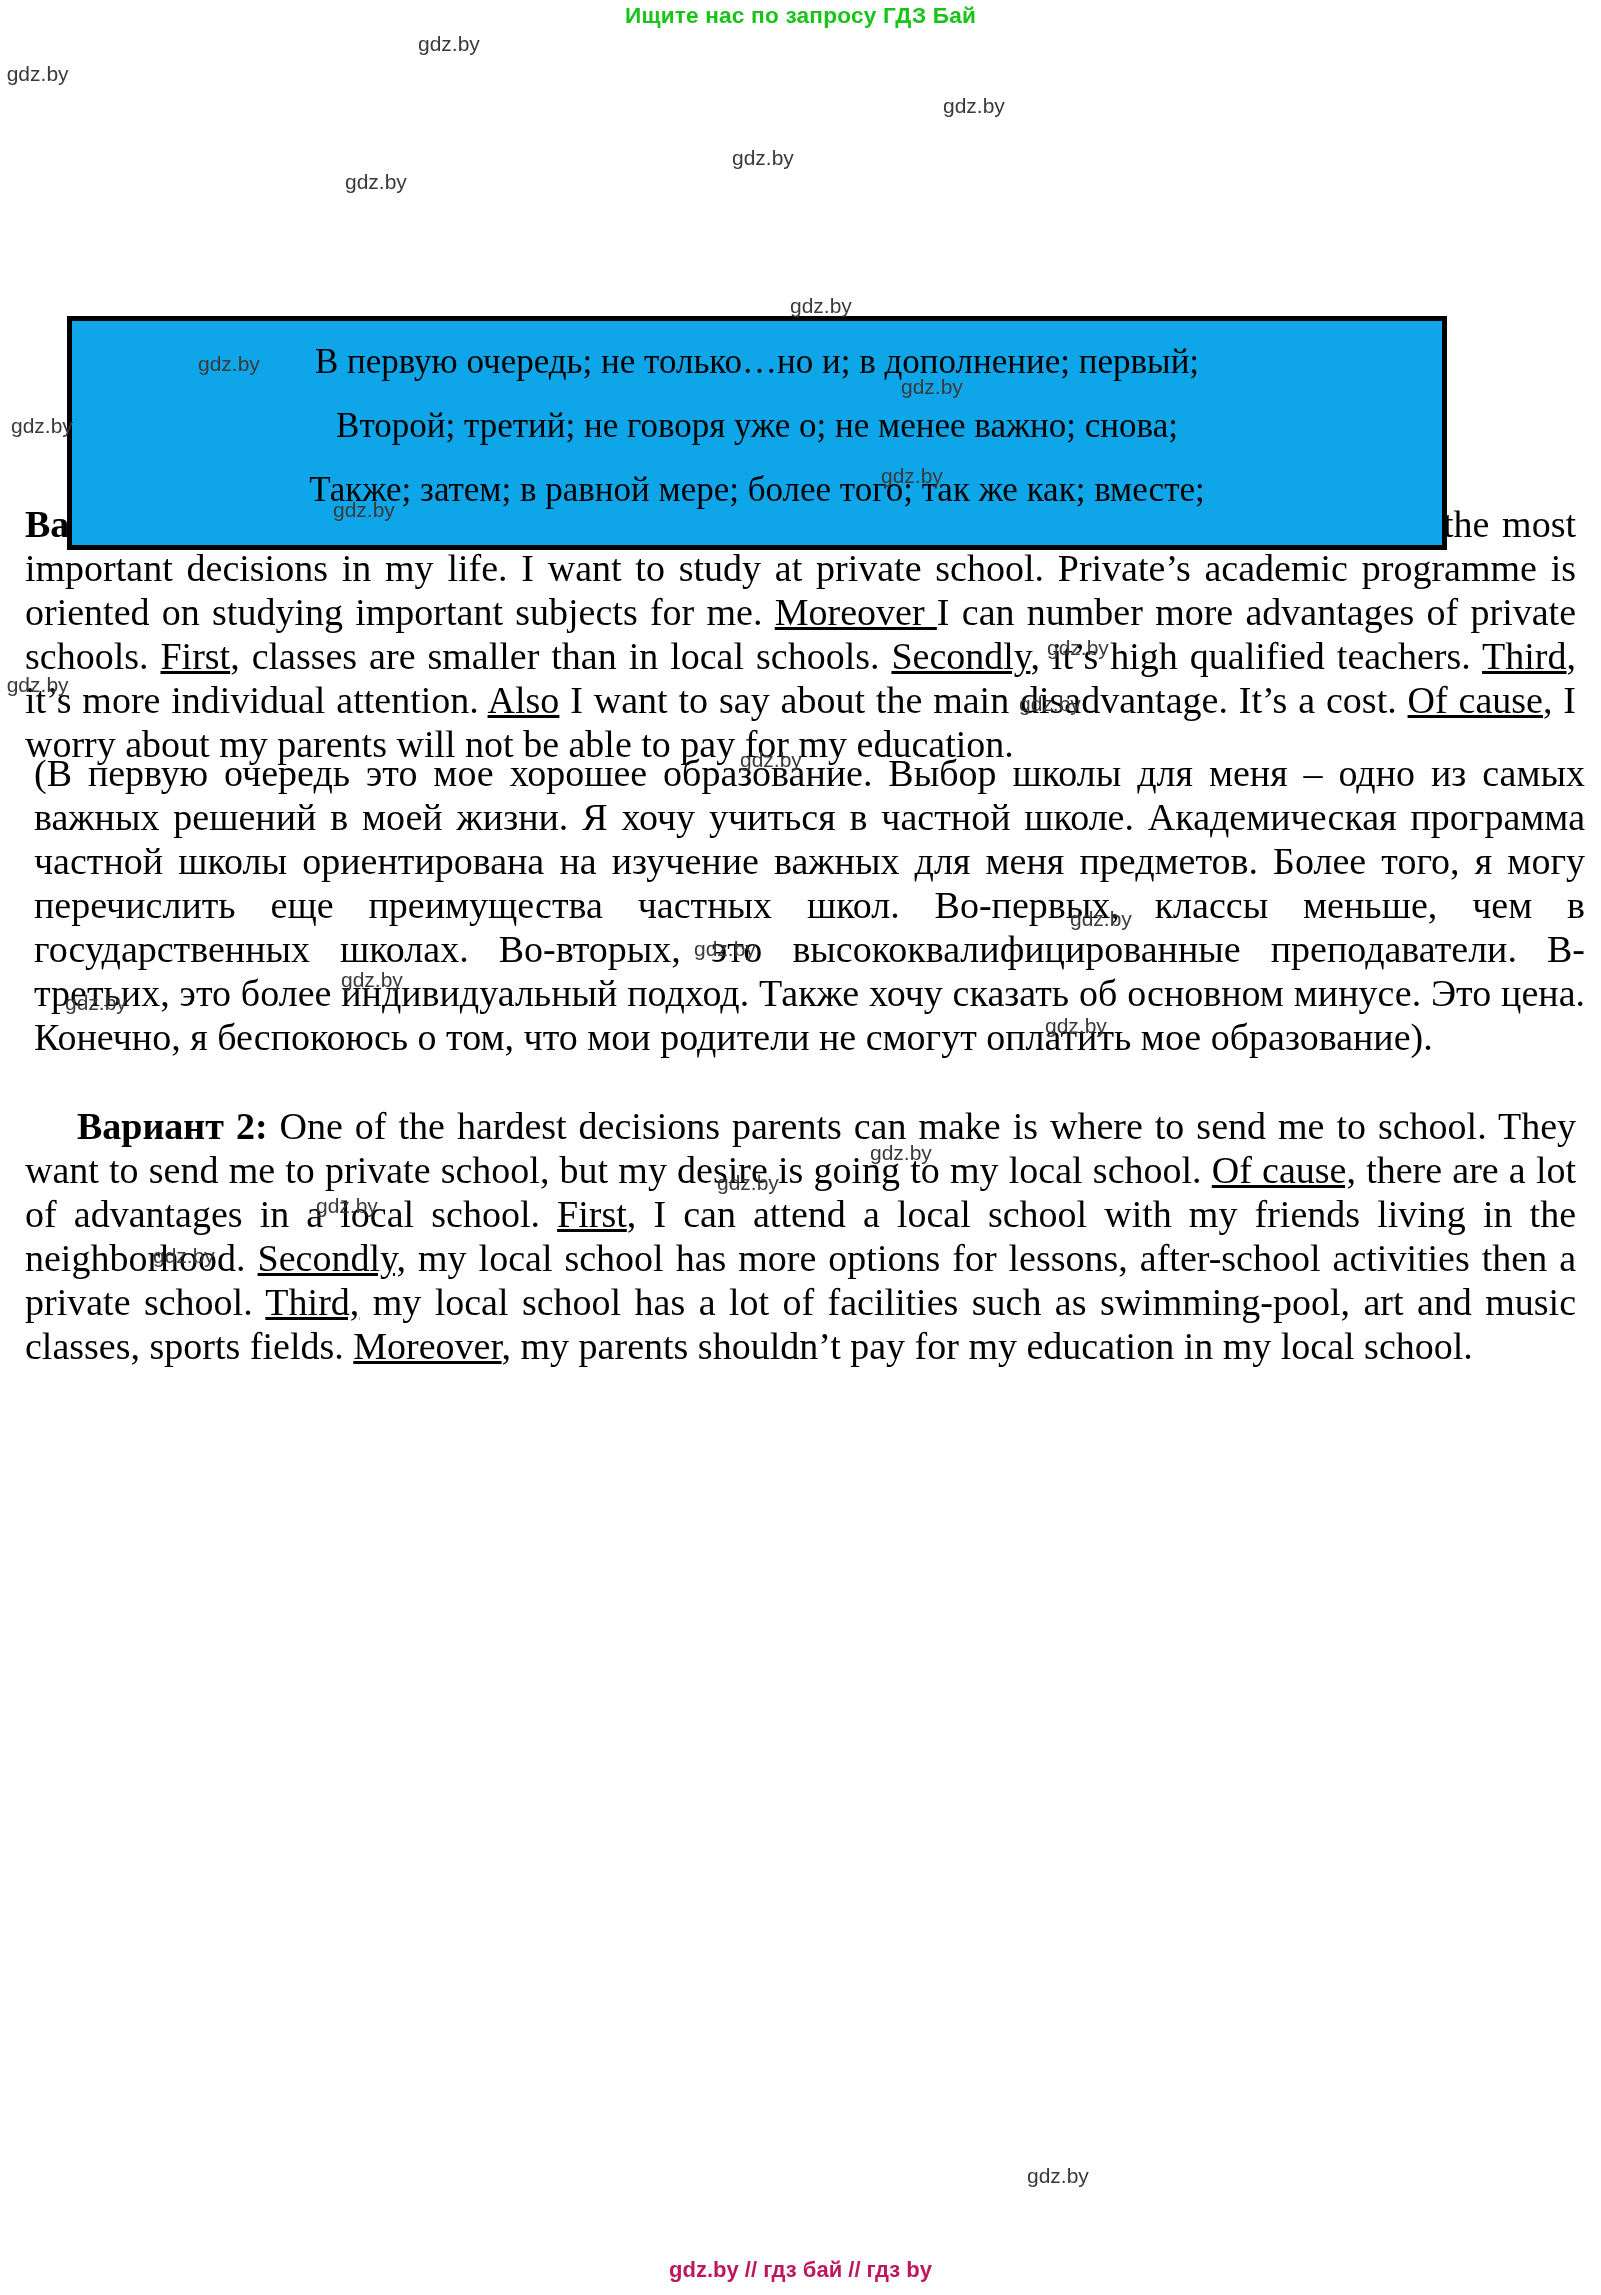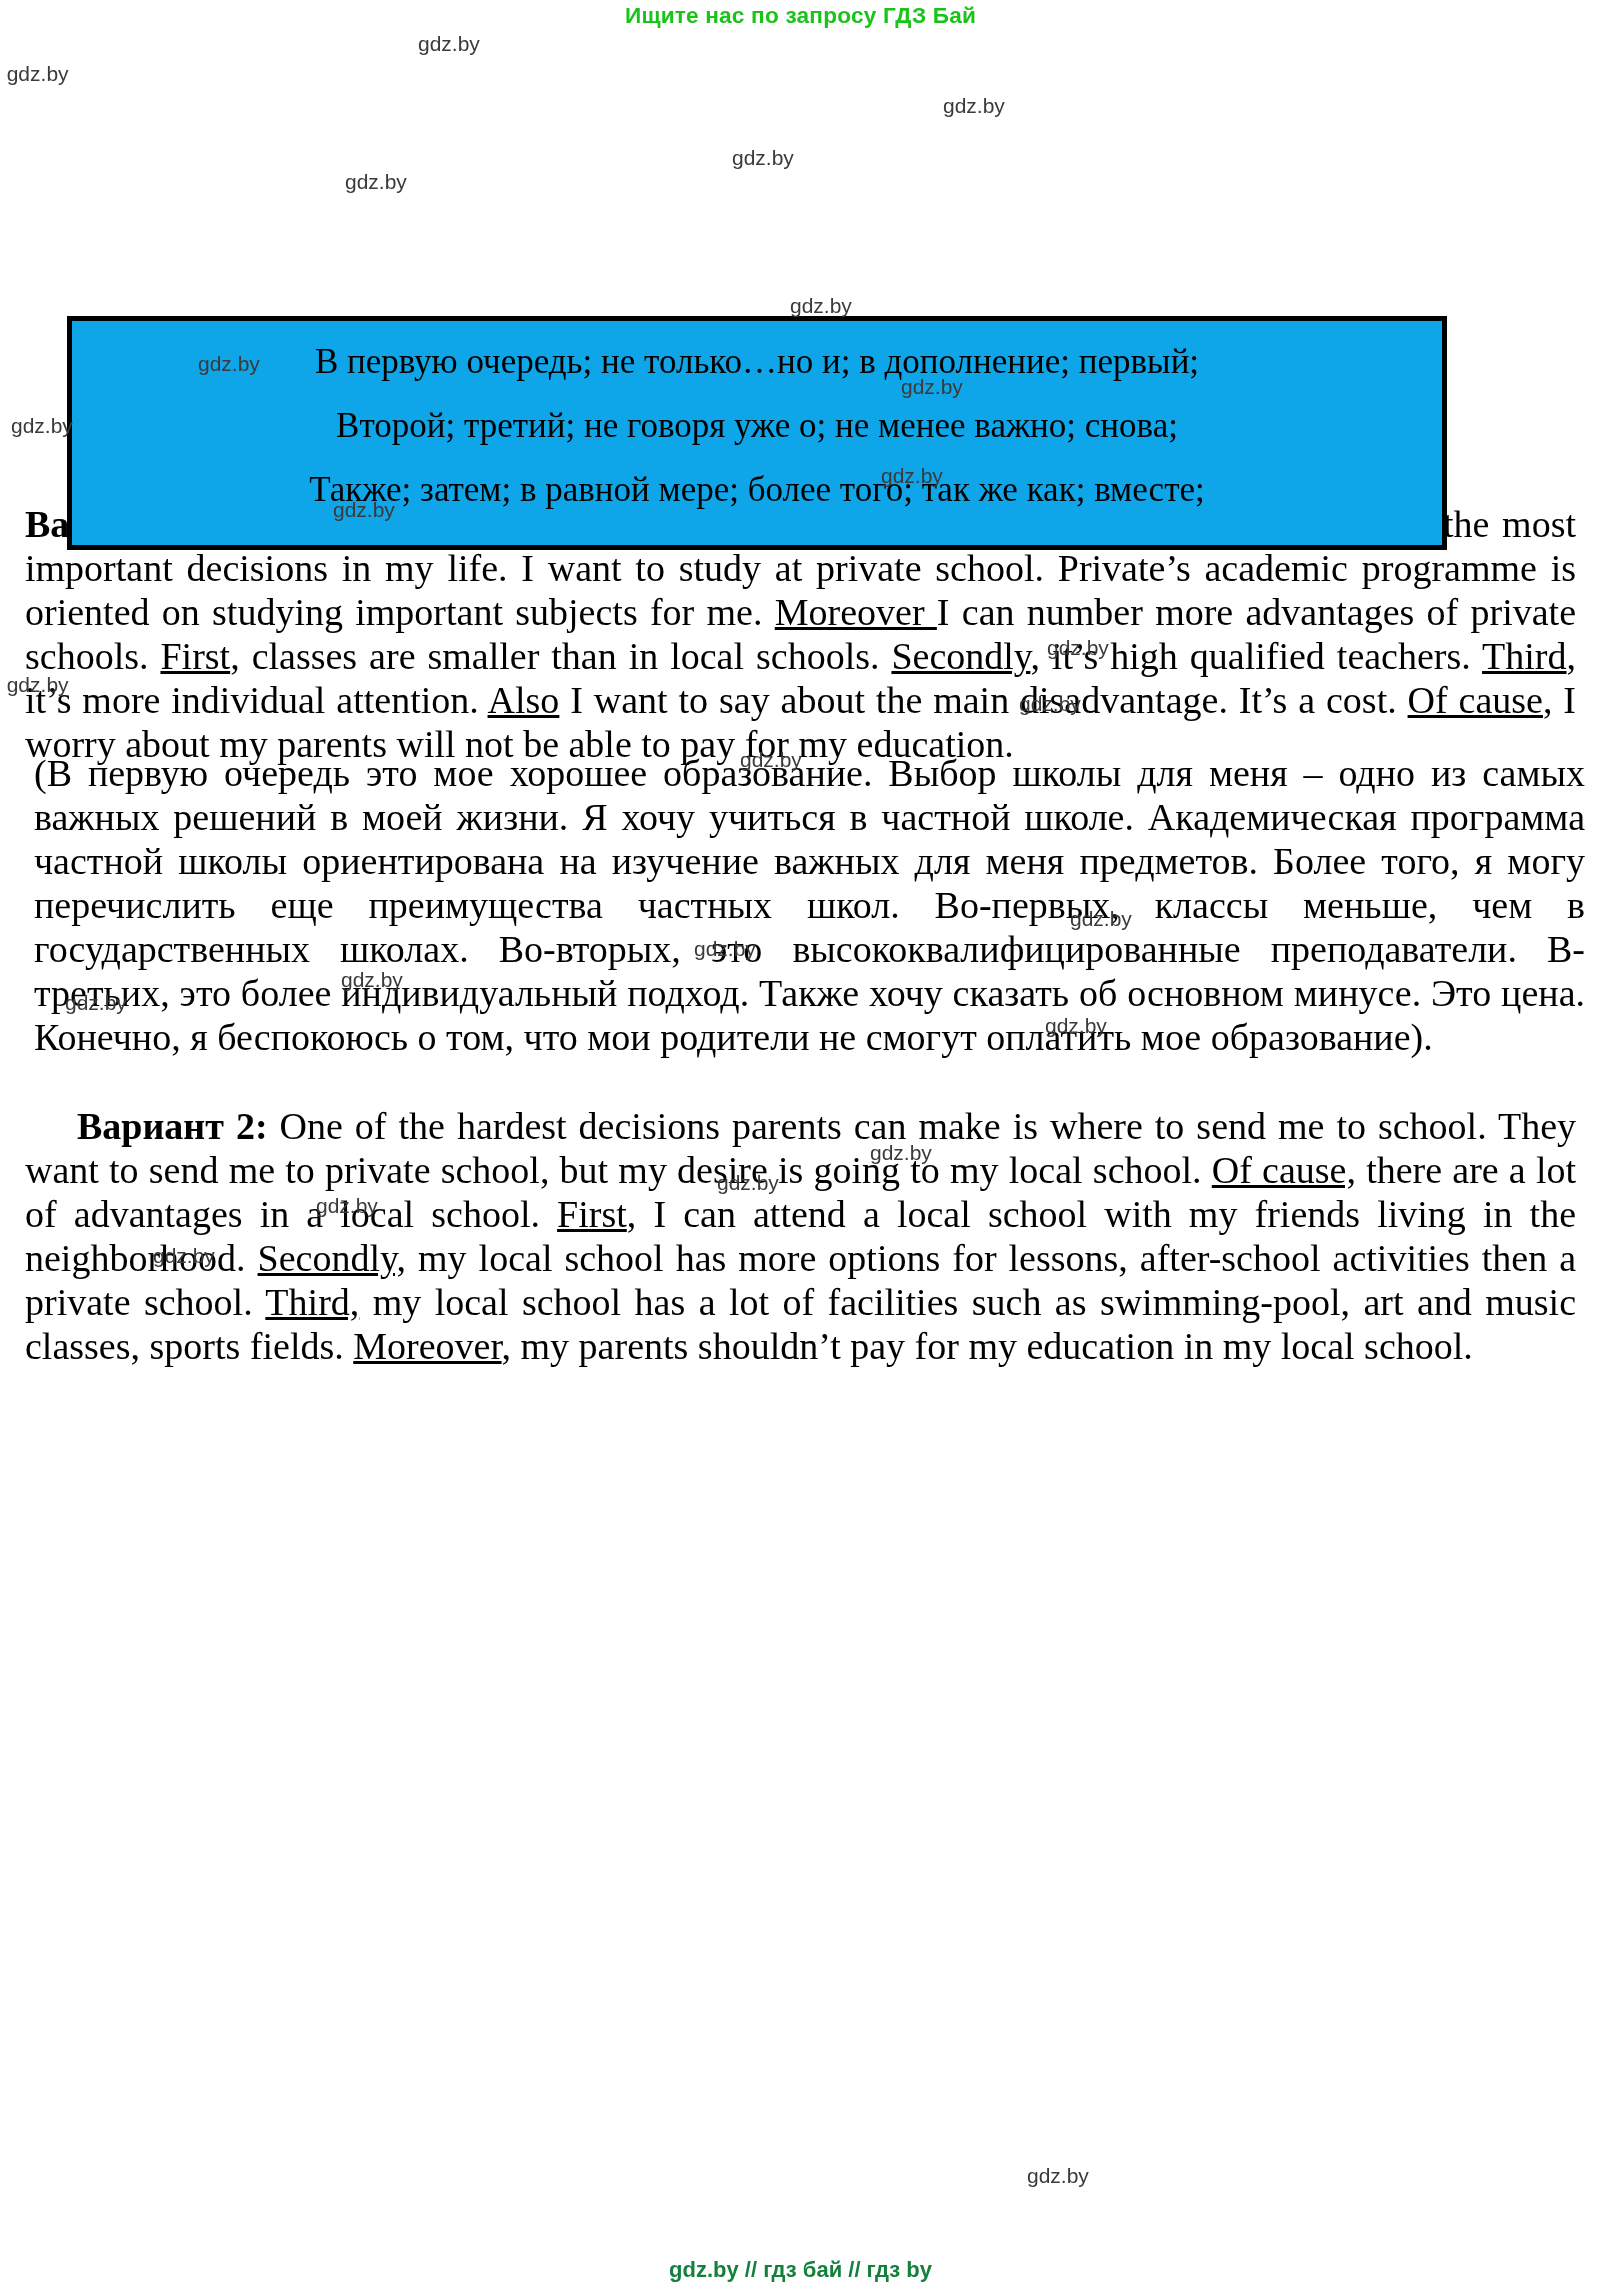--- a/index.html
+++ b/index.html
@@ -177,16 +177,16 @@
     <p class="para">(В первую очередь это мое хорошее образование. Выбор школы для меня – одно из самых важных решений в моей жизни. Я хочу учиться в частной школе. Академическая программа частной школы ориентирована на изучение важных для меня предметов. Более того, я могу перечислить еще преимущества частных школ. Во-первых, классы меньше, чем в государственных школах. Во-вторых, это высококвалифицированные преподаватели. В-третьих, это более индивидуальный подход. Также хочу сказать об основном минусе. Это цена. Конечно, я беспокоюсь о том, что мои родители не смогут оплатить мое образование).</p>
   </div>
 
   <div class="v2-block">
     <p class="para indent-start">
       <span class="variant-label">Вариант 2:</span>
       <span id="v2-en"><span>One of the hardest decisions parents can make is where to send me to school. They want to send me to private school, but my desire is going to my local school. </span><u class="link-word">Of cause,</u><span> there are a lot of advantages in a local school. </span><u class="link-word">First</u><span>, I can attend a local school with my friends living in the neighborhood. </span><u class="link-word">Secondly,</u><span> my local school has more options for lessons, after-school activities then a private school. </span><u class="link-word">Third,</u><span> my local school has a lot of facilities such as swimming-pool, art and music classes, sports fields. </span><u class="link-word">Moreover</u><span>, my parents shouldn’t pay for my education in my local school.</span></span>
     </p>
   </div>
 
-  <div class="footer" style="color: #15803d;">gdz.by  //  гдз бай  //  гдз by</div>
+  <div class="footer" style="color: #be185d;">gdz.by  //  гдз бай  //  гдз by</div>
 
 </div>
 
 
 </body></html>

